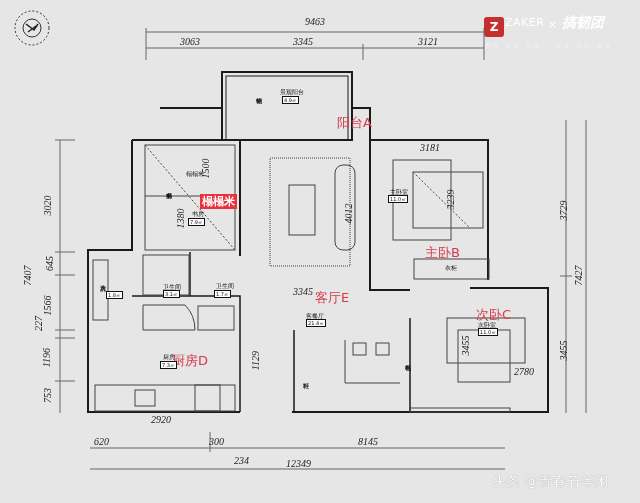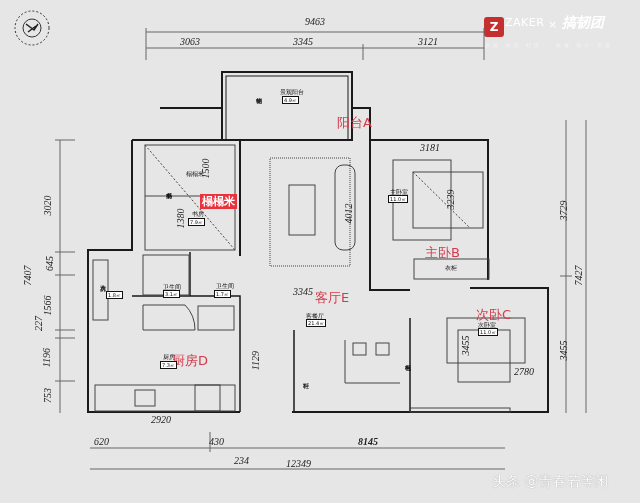--- a/index.html
+++ b/index.html
@@ -117,22 +117,22 @@
   </g>
 </svg>
 
 <div class="dim" style="left:305px;top:16px;">9463</div>
 <div class="dim" style="left:180px;top:36px;">3063</div>
 <div class="dim" style="left:293px;top:36px;">3345</div>
 <div class="dim" style="left:418px;top:36px;">3121</div>
 
 <div class="dim" style="left:94px;top:436px;">620</div>
 <div class="dim" style="left:151px;top:414px;">2920</div>
-<div class="dim" style="left:209px;top:436px;">430</div>
-<div class="dim" style="left:358px;top:436px;font-weight:bold;">8145</div>
+<div class="dim" style="left:209px;top:436px;">300</div>
+<div class="dim" style="left:358px;top:436px;">8145</div>
 <div class="dim" style="left:234px;top:455px;">234</div>
 <div class="dim" style="left:286px;top:458px;text-align:center;">12349</div>
 
 <div class="dim vdim" style="left:17px;top:270px;">7407</div>
 <div class="dim vdim" style="left:37px;top:200px;">3020</div>
 <div class="dim vdim" style="left:42px;top:258px;">645</div>
 <div class="dim vdim" style="left:37px;top:300px;">1566</div>
 <div class="dim vdim" style="left:31px;top:318px;">227</div>
 <div class="dim vdim" style="left:37px;top:352px;">1196</div>
 <div class="dim vdim" style="left:40px;top:390px;">753</div>

